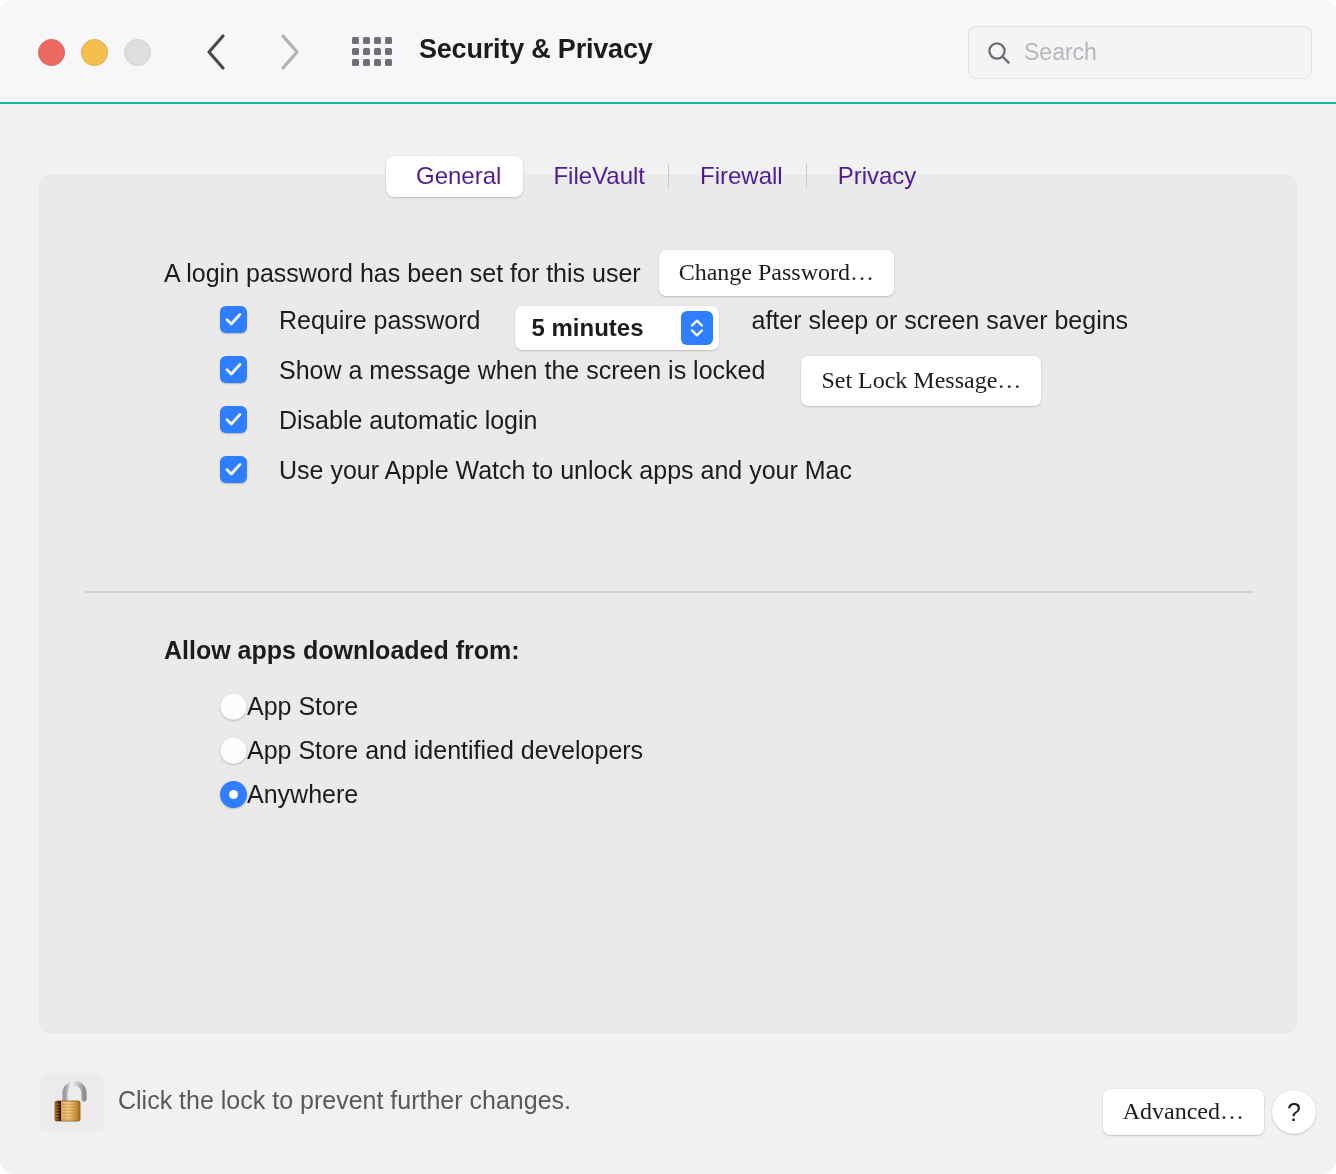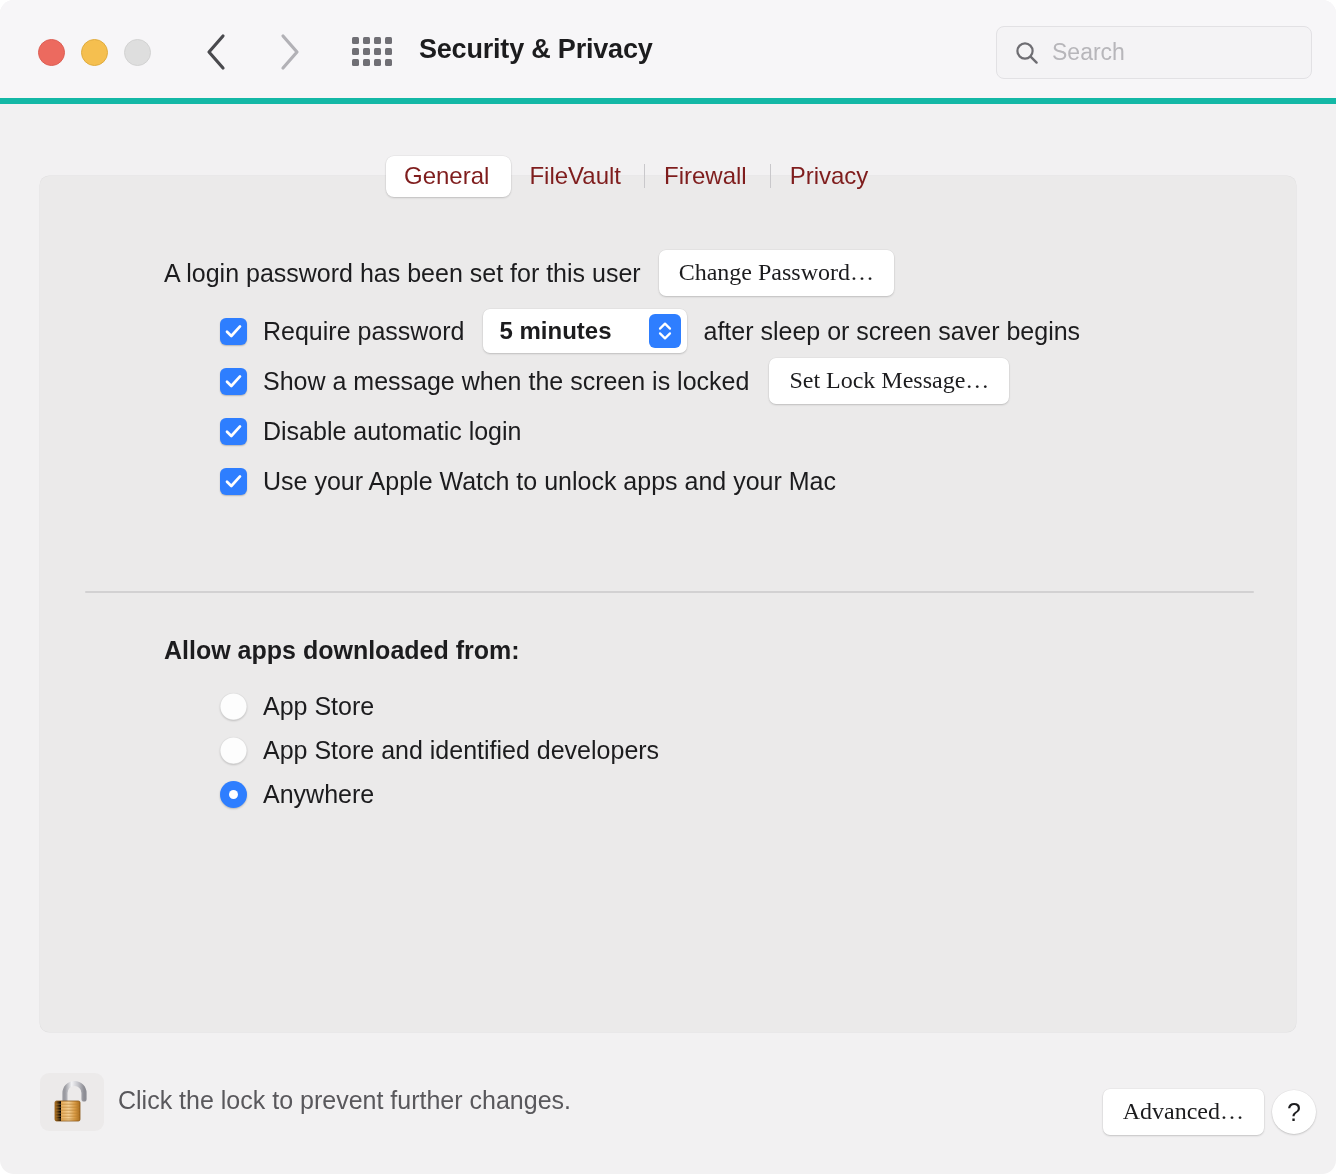--- a/index.html
+++ b/index.html
@@ -26,21 +26,21 @@
     box-sizing: border-box;
   }
 
   
   .toolbar {
     position: absolute;
     left: 0; top: 0;
     width: 1336px;
     height: 104px;
     background: #f7f6f8;
-    border-bottom: 6px solid #14b8a6;
+    border-bottom: 2px solid #14b8a6;
     box-sizing: border-box;
   }
 
   .traffic-lights {
     position: absolute;
     left: 38px;
     top: 39px;
     display: flex;
     gap: 16px;
   }
@@ -98,21 +98,21 @@
     font-weight: bold;
     color: #1c1c1e;
     letter-spacing: -0.2px;
     white-space: nowrap;
   }
 
   .search-box {
     position: absolute;
     right: 24px;
     top: 26px;
-    width: 316px;
+    width: 344px;
     height: 53px;
     background: #f4f3f5;
     border: 1px solid #e2e1e4;
     border-radius: 8px;
     box-sizing: border-box;
     display: flex;
     align-items: center;
   }
   .search-icon {
     margin-left: 17px;
@@ -131,22 +131,22 @@
     position: absolute;
     left: 386px;
     top: 156px;
     height: 40px;
     display: flex;
     align-items: center;
     z-index: 5;
   }
   .tab {
     font-size: 24px;
-    color: #7f1d1d;
-    padding: 8px 22px 9px 18px;
+    color: #4c1d95;
+    padding: 8px 22px 9px 30px;
     border-radius: 8px;
     white-space: nowrap;
     background: transparent;
     border: none;
     font-family: inherit;
     line-height: 1;
   }
   .tab.active {
     background: #ffffff;
     box-shadow: 0 1px 2px rgba(0,0,0,0.16), 0 0 0 0.5px rgba(0,0,0,0.06);
@@ -198,23 +198,22 @@
     line-height: 1;
   }
 
   .check-rows {
     position: absolute;
     left: 180px;
     top: 130px;
   }
   .check-row {
     display: flex;
-    align-items: center;
     height: 50px;
-    gap: 0;
+    gap: 16px;
   }
   .checkbox {
     width: 27px;
     height: 27px;
     border-radius: 6px;
     background: #2e7eff;
     display: flex;
     align-items: center;
     justify-content: center;
     flex: 0 0 auto;
@@ -317,21 +316,20 @@
     width: 9px;
     height: 9px;
     border-radius: 50%;
     background: #ffffff;
     display: none;
   }
   .radio.selected .radio-dot { display: block; }
   .radio-label {
     font-size: 25px;
     color: #1c1c1e;
-    margin-left: 16px;
     white-space: nowrap;
   }
 
   
   .lock-button {
     position: absolute;
     left: 40px;
     top: 1073px;
     width: 64px;
     height: 58px;

